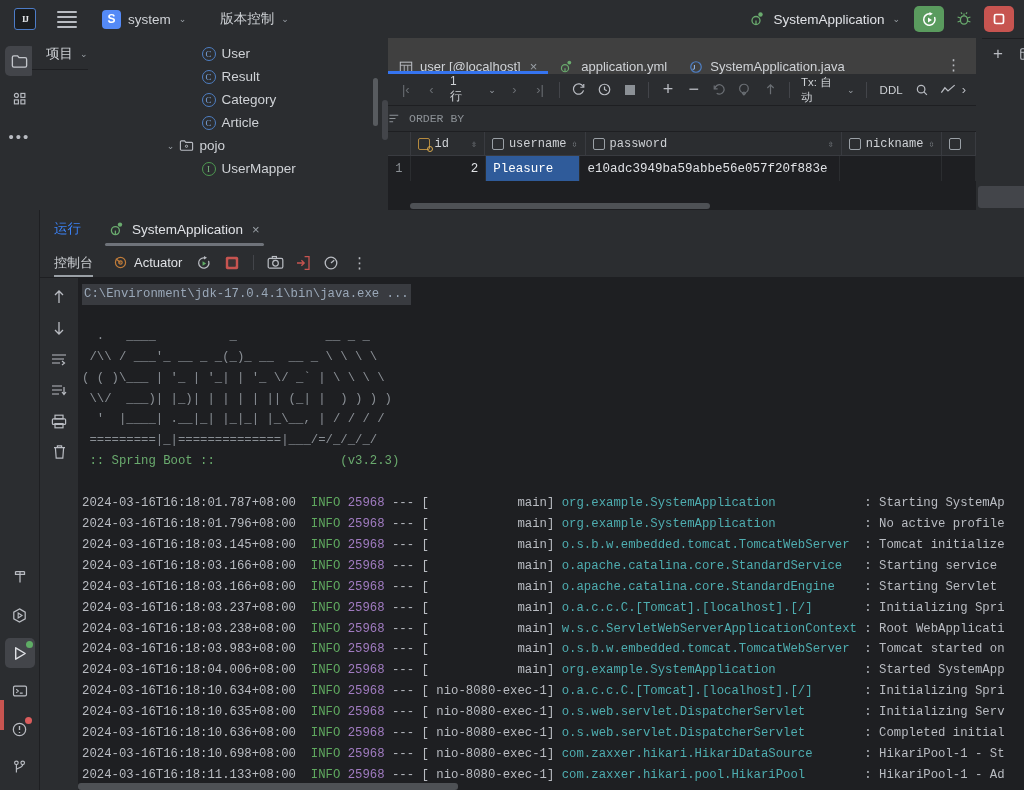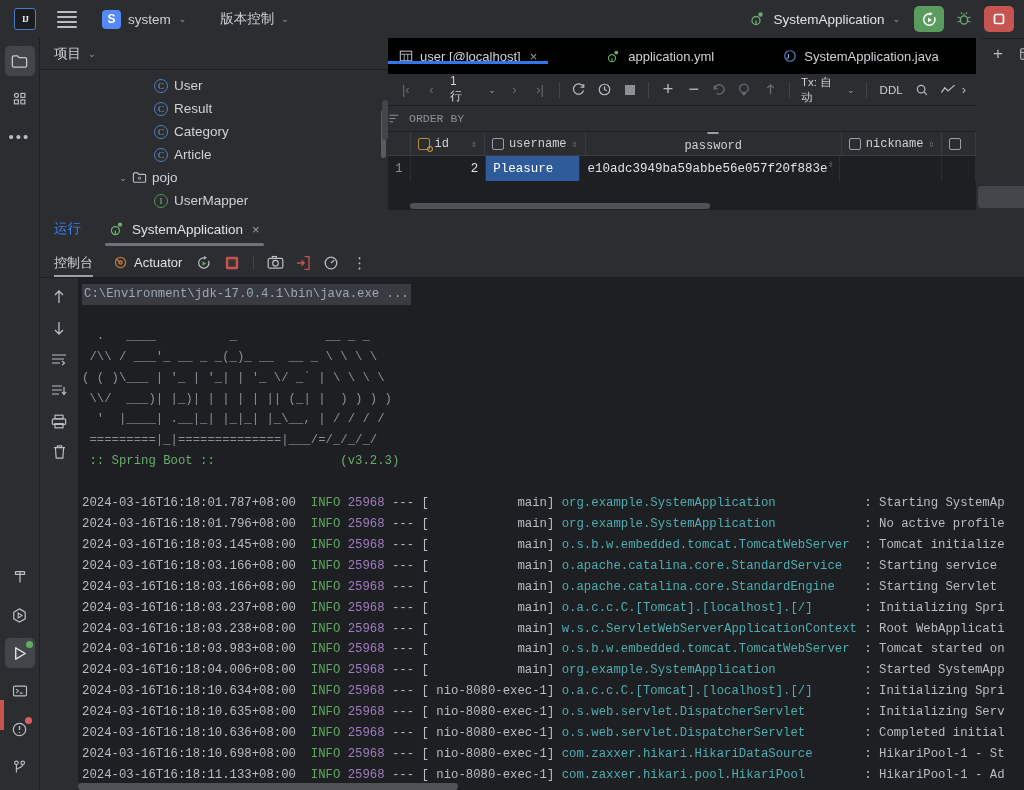--- a/index.html
+++ b/index.html
@@ -63,22 +63,22 @@
   }
   .lb-btn { width: 30px; height: 30px; display:flex; align-items:center; justify-content:center;
     border-radius: 5px; cursor: pointer; margin-bottom: 8px; position: relative;}
   .lb-btn.active { background: #43454a; }
   .lb-spacer { flex: 1; }
   .dot-green { position:absolute; right: 2px; top: 3px; width: 7px; height:7px; border-radius:50%; background:#5fad65;}
   .dot-red { position:absolute; right: 3px; top: 3px; width: 7px; height:7px; border-radius:50%; background:#db5c5c;}
 
   
   .project-pane {
-    position: absolute; left: 40px; top: 38px; width: 348px; height: 172px;
-    background: #2b2d30; display: flex; flex-direction: column;
+    position: absolute; left: 32px; top: 38px; width: 348px; height: 172px;
+    background: #2b2d30; display: flex; flex-direction: row;
   }
   .pp-header {
     height: 32px; display: flex; align-items: center; padding-left: 14px; gap: 6px;
     border-bottom: 1px solid #1e1f22;
   }
   .pp-header .t { font-size: 13.5px; color: #cfd2d6; }
   .pp-tree { flex: 1; padding-top: 4px; font-size: 13.5px; position: relative; overflow: hidden;}
   .tree-row { height: 23px; display:flex; align-items:center; cursor: pointer; white-space: nowrap;}
   .tw { width: 14px; display:inline-block; text-align:center; color: #9aa0a6; font-size: 9px;}
   .ic { width: 18px; display:inline-flex; align-items:center; justify-content:center; margin-right: 4px;}
@@ -93,23 +93,22 @@
     position:absolute; right: 2px; top: 40px; width: 5px; height: 48px;
     background: #585b5f; border-radius: 3px;
   }
 
   
   .db-area {
     position: absolute; left: 388px; top: 38px; width: 588px; height: 172px;
     background: #1e1f22; display: flex; flex-direction: column;
   }
   .db-tabs {
-    height: 36px; background: #000000; display:flex; align-items: center;
+    height: 36px; background: #404040; display:flex; align-items: flex-end;
     position: relative;
-    gap: 47px;
   }
   .dbtab { display:flex; align-items:center; gap: 7px; padding: 0 11px; font-size: 13px;
      color: #cfd2d6; cursor: pointer; position: relative; white-space: nowrap;}
   .dbtab.active::after {
     content:''; position:absolute; left:0; right:0; bottom:0; height:3px; background:#3574f0;
   }
   .tabclose { color: #9aa0a6; font-size: 13px; margin-left: 2px; }
   .tab-more { margin-left: auto; display:flex; align-items:center; padding: 0 14px;
      color:#b9bcc2; font-size: 15px; letter-spacing: 1px; cursor: pointer;}
 
@@ -522,21 +521,21 @@
               <span class="key"></span>
             </span>
             <span>id</span>
             <span class="sortmark">⇳</span>
           </div>
           <div class="gh-cell" style="width: 120px;">
             <span class="colicon"></span>
             <span>username</span>
             <span class="sortmark">⇳</span>
           </div>
-          <div class="gh-cell" style="width: 340px; flex-direction: column;">
+          <div class="gh-cell" style="width: 340px;">
             <span class="colicon"></span>
             <span>password</span>
             <span class="sortmark">⇳</span>
           </div>
           <div class="gh-cell" style="width: 130px;">
             <span class="colicon"></span>
             <span>nickname</span>
             <span class="sortmark">⇳</span>
           </div>
           <div class="gh-cell" style="width: 40px;">

